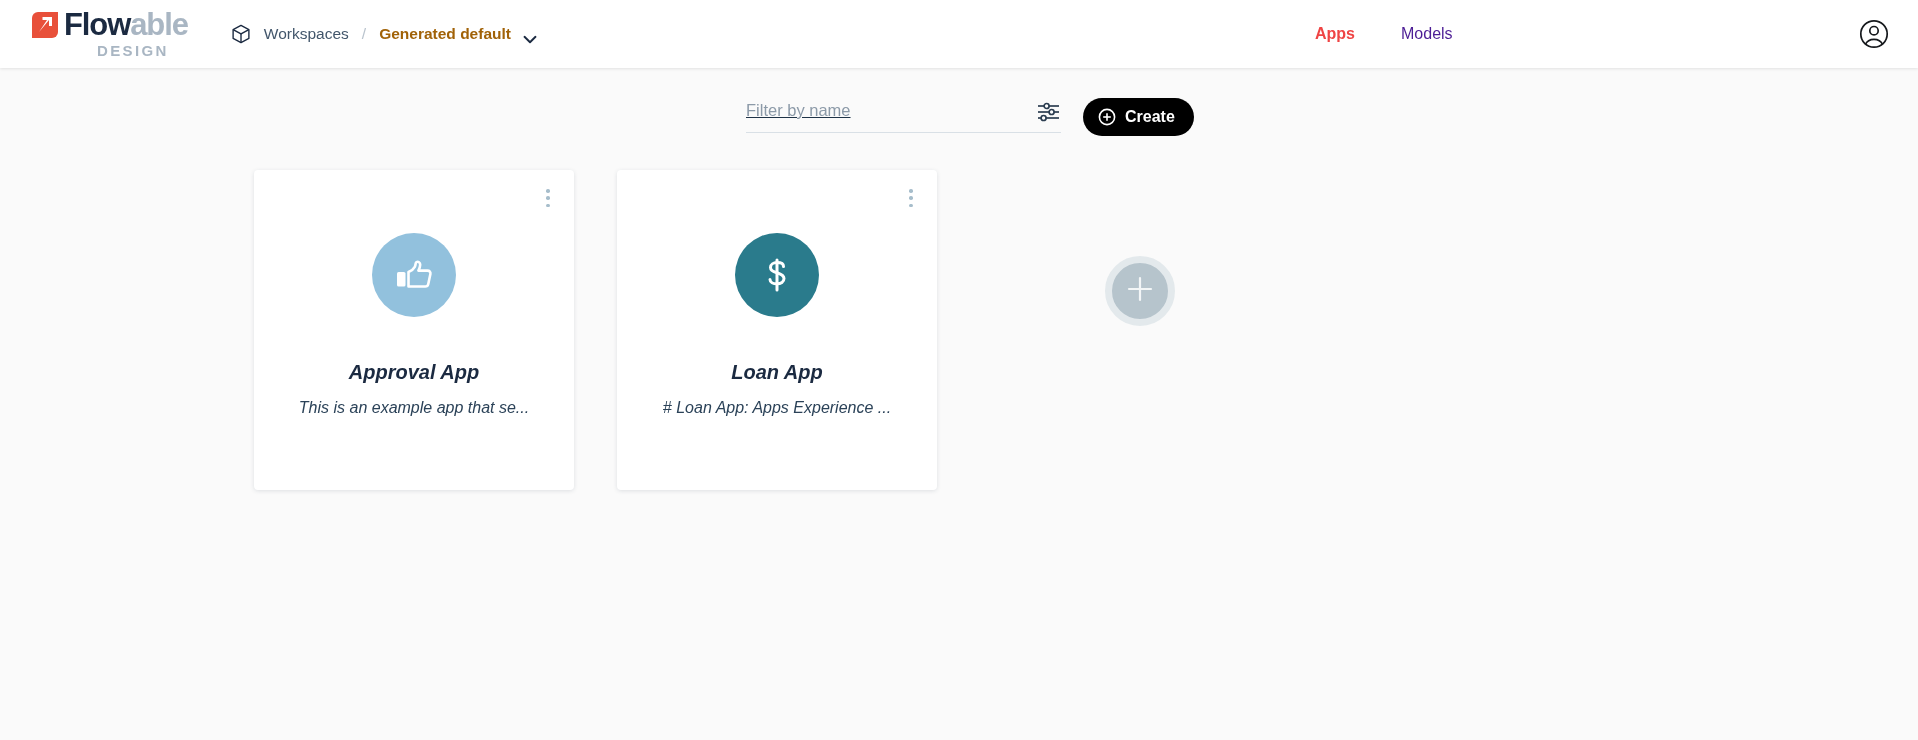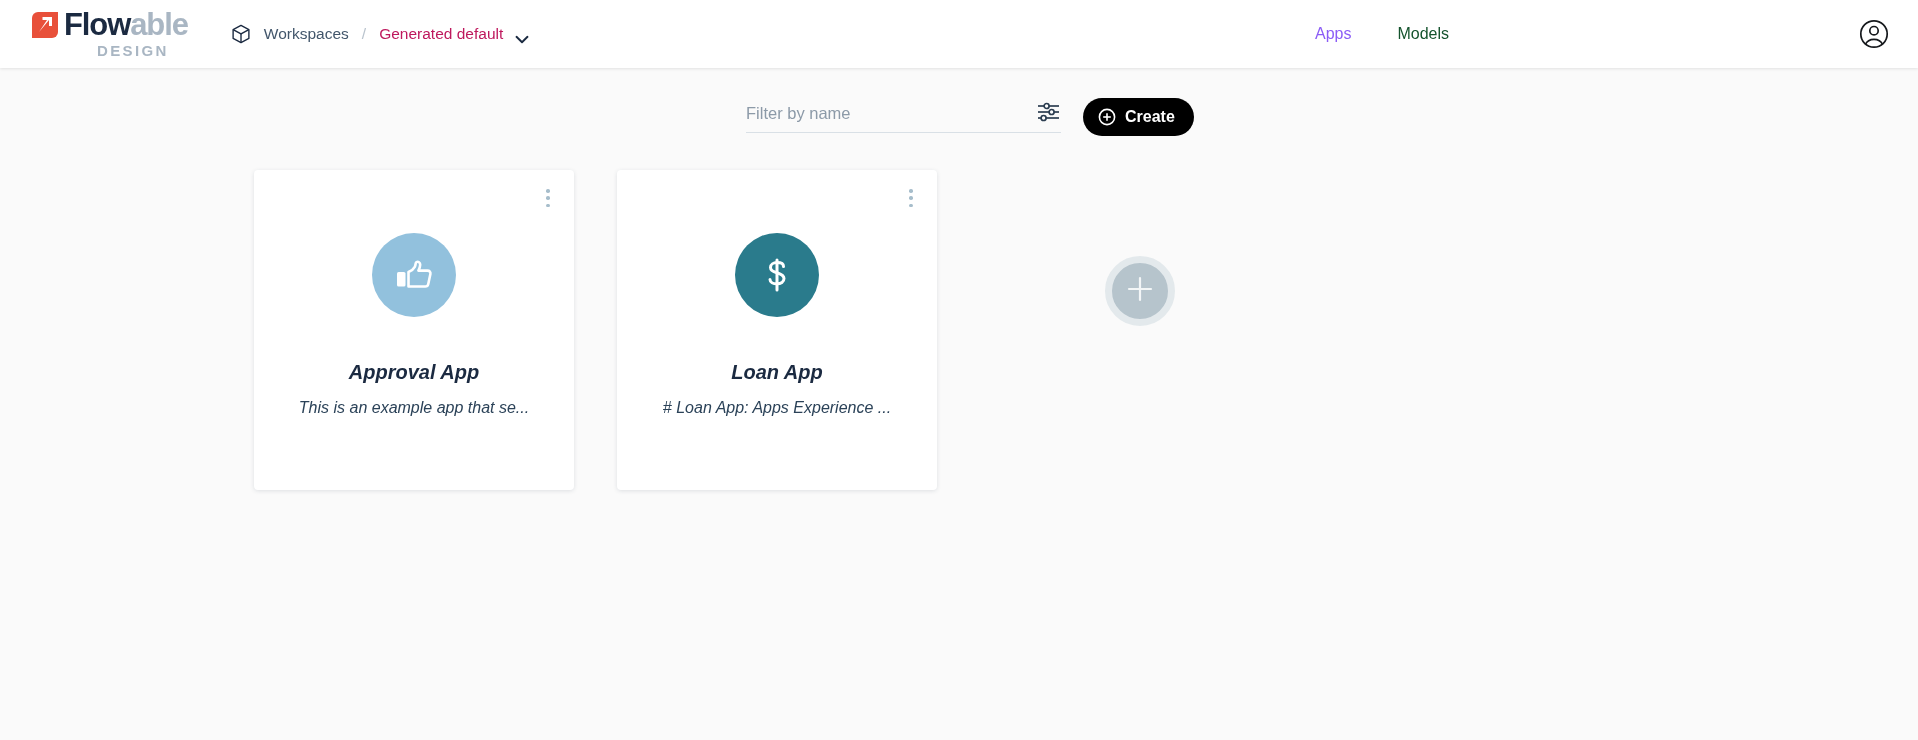--- a/index.html
+++ b/index.html
@@ -84,42 +84,42 @@
     color: #42566b;
     cursor: pointer;
   }
 
   .bc-sep {
     color: #b9c3cd;
     margin: 0 13px;
   }
 
   .bc-current {
-    color: #be185d;
-    font-weight: normal;
+    color: #a16207;
+    font-weight: bold;
     cursor: pointer;
   }
 
   .chev {
     width: 14px;
     height: 9px;
     margin-left: 12px;
   }
 
   .nav-main {
     position: absolute;
     left: 1315px;
     display: flex;
     align-items: center;
     gap: 46px;
     font-size: 16px;
   }
 
-  .nav-item { color: #14532d; cursor: pointer; }
-  .nav-item.active { color: #8b5cf6; font-weight: normal; }
+  .nav-item { color: #4c1d95; cursor: pointer; }
+  .nav-item.active { color: #ef4444; font-weight: bold; }
 
   .avatar-btn {
     position: absolute;
     right: 28px;
     width: 32px;
     height: 32px;
     cursor: pointer;
   }
 
   
@@ -128,21 +128,22 @@
     align-items: flex-end;
     padding-top: 30px;
     padding-left: 746px;
   }
 
   .filter-field {
     width: 315px;
     border-bottom: 1px solid #d9e0e6;
     padding-bottom: 9px;
     display: flex;
-    align-items: flex-end;
+    align-items: flex-start;
+    text-decoration: underline;
   }
 
   .filter-input {
     flex: 1;
     border: none;
     outline: none;
     background: transparent;
     font-family: "Liberation Sans", sans-serif;
     font-size: 16.5px;
     color: #3a536b;

